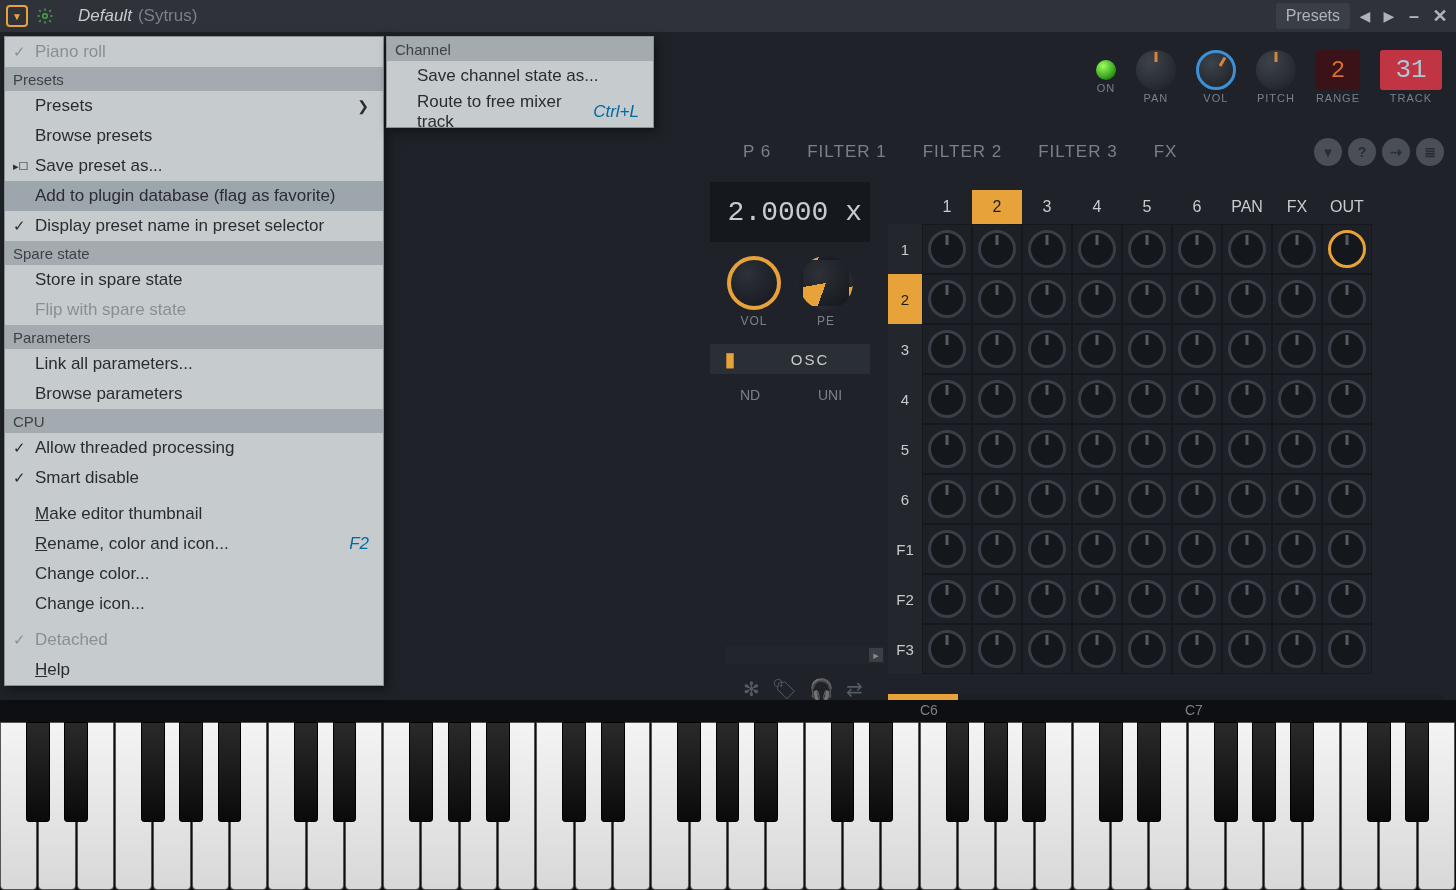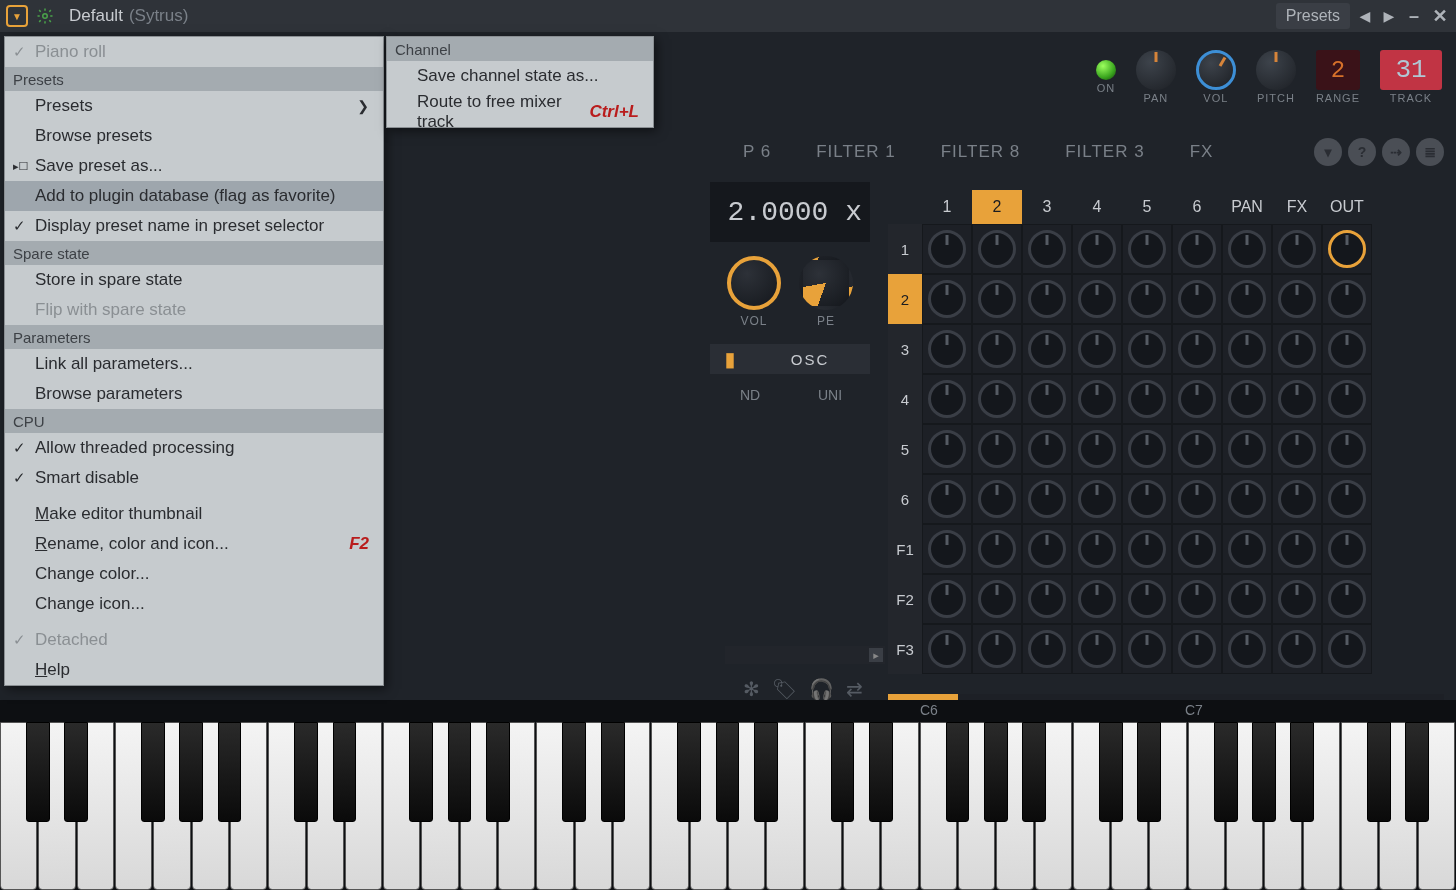--- a/index.html
+++ b/index.html
@@ -21,40 +21,40 @@
     --knob-dim:#4a4e55;
   }
   *{box-sizing:border-box;margin:0;padding:0;font-family:Tahoma,Arial,sans-serif;}
   body{width:1456px;height:890px;background:#000;overflow:hidden;position:relative;}
   .window{position:absolute;inset:0;background:var(--bg-darker);}
   
   .titlebar{height:32px;background:var(--titlebar);display:flex;align-items:center;padding:0 6px;color:var(--text-light);font-size:17px;}
   .tb-left{display:flex;align-items:center;gap:6px;}
   .tb-menu-btn{width:22px;height:22px;border:2px solid var(--accent-orange);border-radius:4px;display:flex;align-items:center;justify-content:center;color:var(--accent-orange);font-size:10px;}
   .tb-gear{width:22px;height:22px;display:flex;align-items:center;justify-content:center;color:#4aa34a;}
-  .tb-title{margin-left:7px;}
+  .tb-title{margin-left:16px;font-style:italic;}
   .tb-sub{color:var(--text-dim);}
   .tb-right{margin-left:auto;display:flex;align-items:center;gap:6px;}
   .presets-btn{background:#3a3e45;padding:4px 10px;border-radius:3px;color:#aeb3b9;font-size:16px;}
   .tb-arrow{width:18px;height:18px;display:flex;align-items:center;justify-content:center;color:#aeb3b9;font-size:14px;}
   .tb-min,.tb-close{width:20px;height:20px;display:flex;align-items:center;justify-content:center;color:#aeb3b9;font-size:18px;font-weight:bold;}
   
   .plugin{position:absolute;left:0;right:0;top:32px;bottom:0;background:var(--bg-darker);}
   
   .topstrip{position:absolute;right:0;top:0;height:80px;display:flex;align-items:center;padding:10px 14px 0 0;gap:20px;}
   .led{width:20px;height:20px;border-radius:50%;background:radial-gradient(circle at 35% 30%,#9cff5e,#3aa51e 60%,#14400a);}
   .mini-knob-blk{display:flex;flex-direction:column;align-items:center;gap:2px;}
   .mini-knob{width:40px;height:40px;border-radius:50%;background:radial-gradient(circle at 35% 30%,#3d434b,#1c1f24);position:relative;}
   .mini-knob.vol{border:3px solid #3d8fd6;}
   .mini-knob .tick{position:absolute;width:3px;height:10px;background:#d6843a;left:50%;top:2px;transform-origin:50% 18px;}
   .mini-lbl{font-size:11px;color:var(--text-dim);letter-spacing:1px;}
   .range-box{width:44px;height:40px;background:#3a1218;border-radius:3px;display:flex;align-items:center;justify-content:center;color:#d6702a;font-size:24px;font-family:'Courier New',monospace;}
   .track-box{width:62px;height:40px;background:var(--accent-red);border-radius:3px;display:flex;align-items:center;justify-content:center;color:#b0c8d4;font-size:26px;font-family:'Courier New',monospace;}
   
-  .mod-tabs{position:absolute;left:725px;right:12px;top:100px;height:40px;display:flex;align-items:center;gap:9px;}
+  .mod-tabs{position:absolute;left:725px;right:12px;top:100px;height:40px;display:flex;align-items:center;gap:0;}
   .mod-tab{flex:0 0 auto;padding:0 18px;height:40px;display:flex;align-items:center;justify-content:center;color:var(--text-dim);font-size:17px;letter-spacing:1px;}
   .mod-icons{margin-left:auto;display:flex;gap:6px;}
   .round-ico{width:28px;height:28px;border-radius:50%;background:#4a4e55;display:flex;align-items:center;justify-content:center;color:#2a2d33;font-size:14px;font-weight:bold;}
   
   .disp-area{position:absolute;left:710px;top:150px;width:160px;}
   .disp-readout{height:60px;display:flex;align-items:center;justify-content:flex-end;padding-right:8px;color:var(--text-light);font-size:28px;font-family:'Courier New',monospace;background:#15181d;}
   .knob-pair{display:flex;gap:18px;justify-content:center;margin-top:14px;}
   .med-knob{width:54px;height:54px;border-radius:50%;background:radial-gradient(circle at 35% 30%,#2d3138,#14171c);border:4px solid var(--accent-orange);position:relative;}
   .med-knob.partial{border-color:transparent;background:conic-gradient(from 200deg,var(--accent-orange) 0 60deg,transparent 60deg 360deg),radial-gradient(circle at 35% 30%,#2d3138,#14171c);}
   .knob-lbl{text-align:center;font-size:12px;color:var(--text-dim);margin-top:4px;letter-spacing:1px;}
@@ -97,21 +97,21 @@
   .bkey{position:absolute;top:0;height:100px;background:linear-gradient(#2a2a2a,#0a0a0a);border:1px solid #000;border-radius:0 0 3px 3px;z-index:2;}
   
   .menu{position:absolute;background:var(--menu-bg);border:1px solid var(--menu-border);box-shadow:3px 3px 10px rgba(0,0,0,.5);font-size:17px;color:var(--text-dark);}
   .menu1{left:4px;top:36px;width:380px;}
   .menu2{left:386px;top:36px;width:268px;}
   .m-item{height:30px;display:flex;align-items:center;padding:0 14px 0 30px;position:relative;}
   .m-item.hover{background:var(--menu-highlight);}
   .m-item.disabled{color:#8a8f93;}
   .m-item .chk{position:absolute;left:8px;font-size:15px;}
   .m-item .arr{margin-left:auto;font-size:14px;}
-  .m-item .sc{margin-left:auto;font-style:italic;color:#b91c1c;font-weight:bold;}
+  .m-item .sc{margin-left:auto;font-style:italic;color:#0369a1;}
   .m-item .ul{text-decoration:underline;}
   .m-head{height:24px;background:var(--menu-header);color:#3d4146;display:flex;align-items:center;padding:0 8px;font-size:15px;}
   .m-sep{height:6px;}
 </style>
 </head>
 <body>
 
 <div class="window">
 
   <div class="titlebar">
@@ -166,21 +166,21 @@
       </div>
       <div class="mini-knob-blk">
         <div class="track-box">31</div>
         <div class="mini-lbl">TRACK</div>
       </div>
     </div>
 
     <div class="mod-tabs">
       <div class="mod-tab">P 6</div>
       <div class="mod-tab">FILTER 1</div>
-      <div class="mod-tab">FILTER 8</div>
+      <div class="mod-tab">FILTER 2</div>
       <div class="mod-tab">FILTER 3</div>
       <div class="mod-tab">FX</div>
       <div class="mod-icons">
         <div class="round-ico">▾</div>
         <div class="round-ico">?</div>
         <div class="round-ico">⇢</div>
         <div class="round-ico">≣</div>
       </div>
     </div>
 

